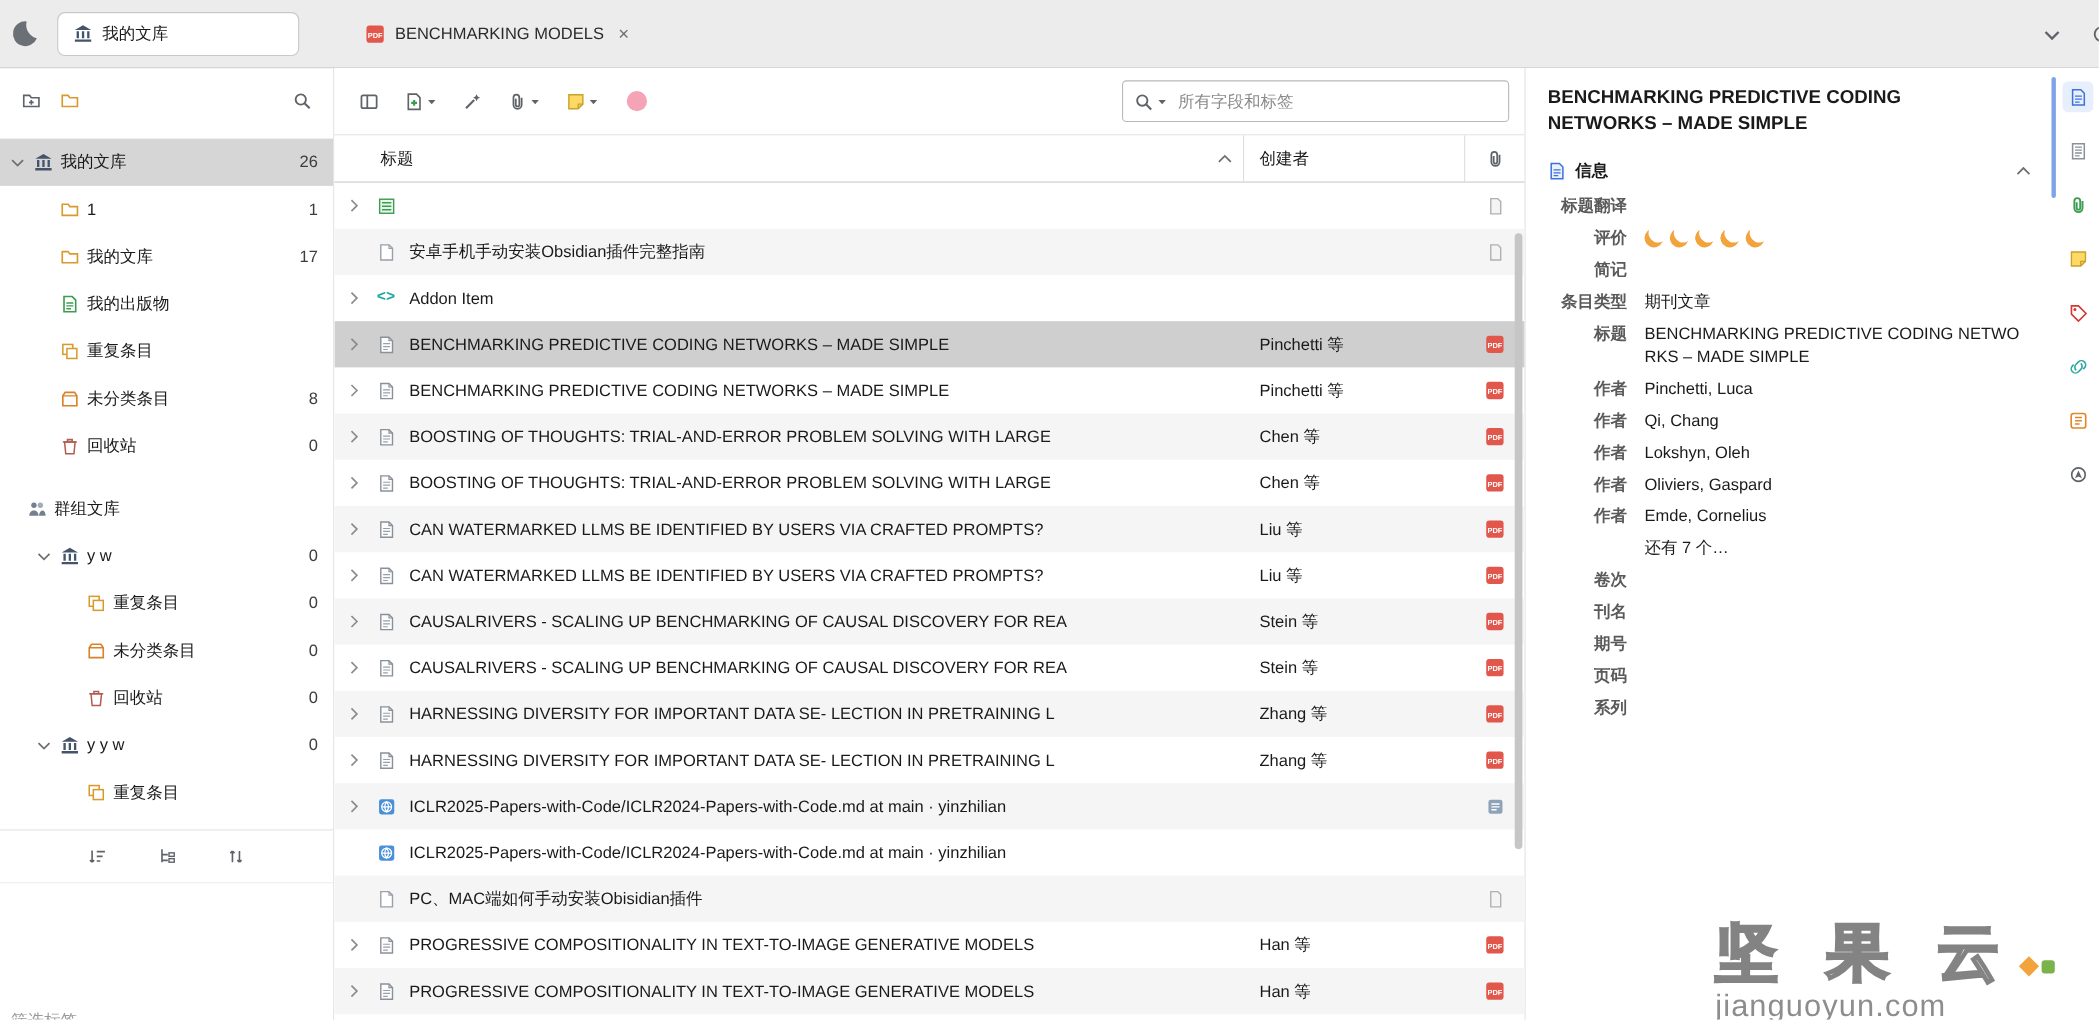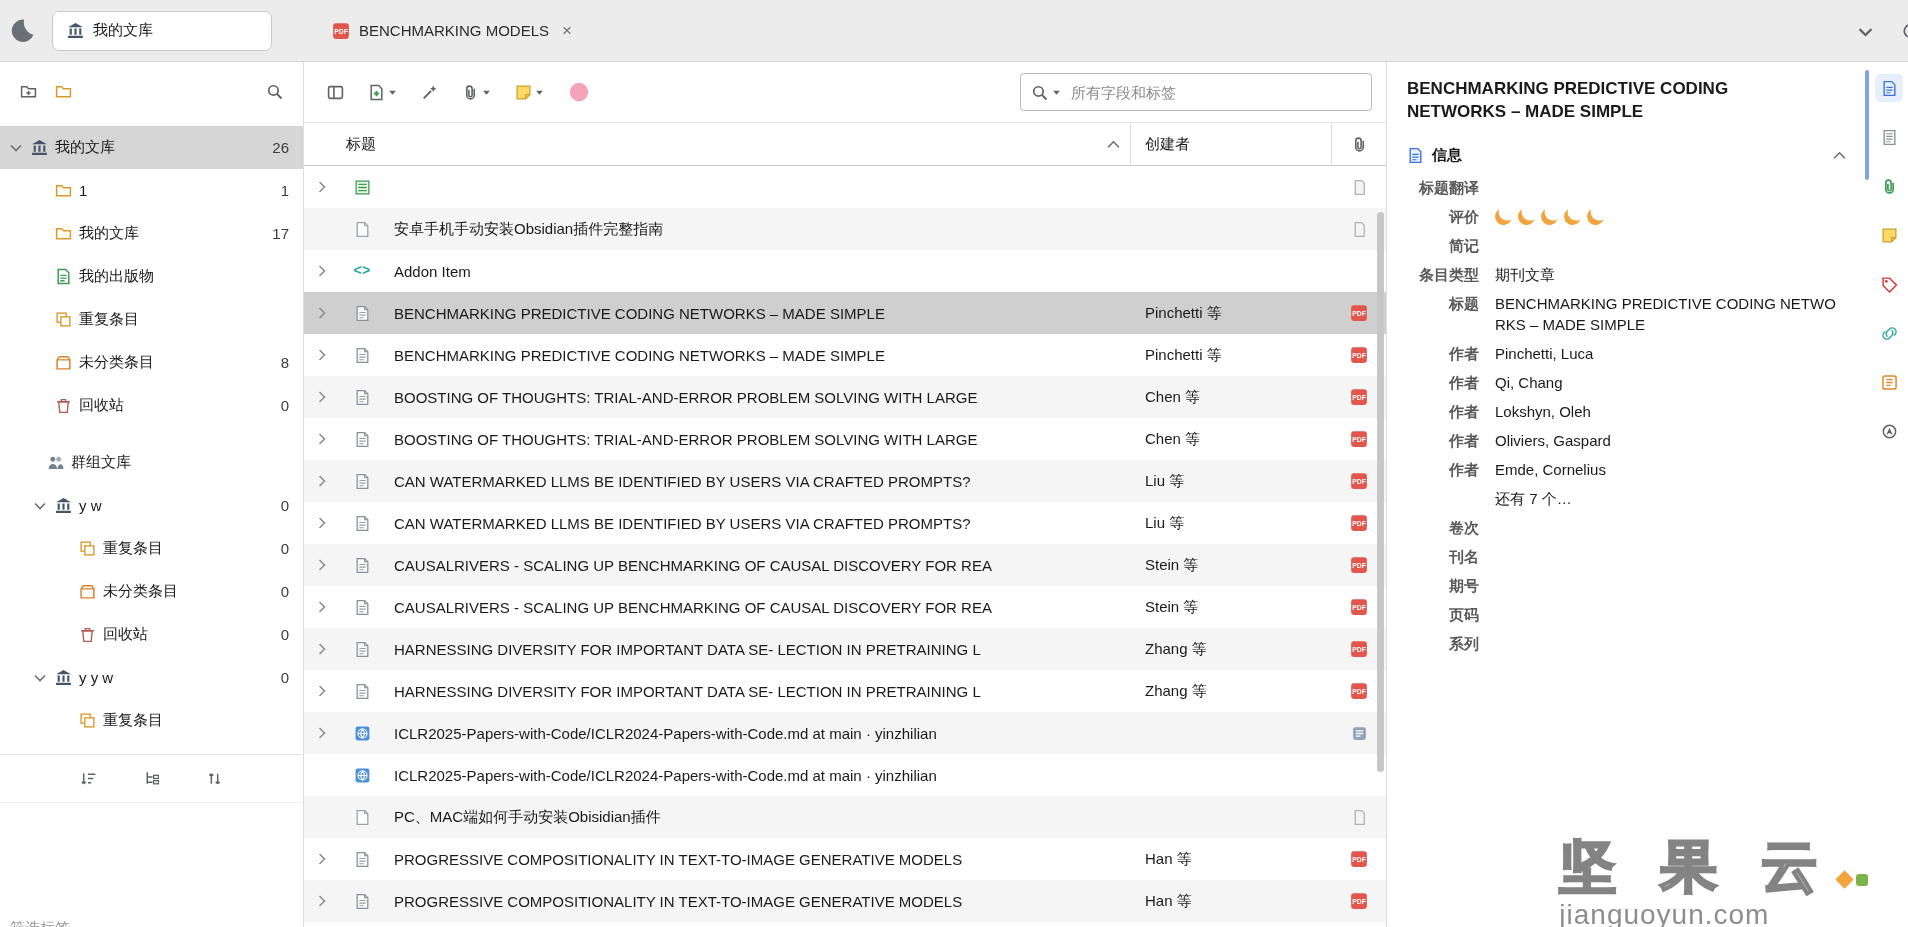--- a/index.html
+++ b/index.html
@@ -43,21 +43,21 @@
   .searchbox input::placeholder { color:#8a8a8a; }
   .thead { height:44px; flex:none; display:flex; border-top:1px solid #e4e4e4; border-bottom:1px solid #c9c9c9; align-items:stretch; }
   .h-title { flex:1; display:flex; align-items:center; padding-left:42px; border-right:1px solid #dedede; position:relative; }
   .h-sort { position:absolute; right:10px; top:17px; }
   .h-creator { width:201px; flex:none; display:flex; align-items:center; padding-left:14px; border-right:1px solid #dedede; }
   .h-attach { width:54px; flex:none; display:flex; align-items:center; justify-content:center; }
   .rows { flex:1; overflow:hidden; }
   .lrow { height:42px; display:flex; align-items:center; }
   .lrow:nth-child(even) { background:#f5f5f6; }
   .lrow.sel { background:#cfcfcf; }
-  .c-title { flex:1; display:flex; align-items:center; gap:23px; overflow:hidden; white-space:nowrap; padding-left:10px; min-width:0; }
+  .c-title { flex:1; display:flex; align-items:center; gap:12px; overflow:hidden; white-space:nowrap; padding-left:10px; min-width:0; }
   .ttl { overflow:hidden; white-space:nowrap; }
   .c-creator { width:201px; flex:none; padding-left:14px; overflow:hidden; white-space:nowrap; }
   .c-attach { width:54px; flex:none; display:flex; justify-content:center; }
   .ric { display:flex; width:18px; justify-content:center; flex:none; }
   .codeglyph { color:#1fa8a0; font-family:"Liberation Mono","DejaVu Sans Mono",monospace; font-weight:bold; font-size:14px; }
   .vscroll { position:absolute; right:2px; top:150px; width:7px; height:560px; background:#c6c6c6; border-radius:4px; }
 
   
   .detail { width:483px; flex:none; background:#fff; padding:16px 24px 0 20px; position:relative; overflow:hidden; }
   .d-title { font-size:17px; font-weight:bold; line-height:1.35; width:420px; }
@@ -226,21 +226,21 @@
     <span class="twy"></span>
     <span class="ic">
               <svg viewBox="0 0 16 16" width="17" height="17">
                 <path d="M3.5 4.5h9l-1 10h-7z" fill="#fff" stroke="#b05c52" stroke-width="1.3"></path>
                 <path d="M2 4.5h12M6 4.5v-2h4v2" stroke="#b05c52" stroke-width="1.3" fill="none"></path>
               </svg>
             </span>
     <span class="slabel">回收站</span>
     <span class="scount">0</span>
   </div>
-          <div class="srow gap" style="padding-left: 24px;">
+          <div class="srow gap" style="padding-left: 2px;">
     <span class="twy"></span>
     <span class="ic">
               <svg viewBox="0 0 16 16" width="17" height="17">
                 <circle cx="5.5" cy="5" r="2.3" fill="#74808f"></circle>
                 <circle cx="11" cy="5" r="2.3" fill="#a3adb8"></circle>
                 <path d="M1.5 14c0-3 2-4.6 4-4.6s4 1.6 4 4.6zm8.4 0c0-2.7 1.6-4.4 3-4.4s2.6 1.7 2.6 4.4z" fill="#74808f"></path>
               </svg>
             </span>
     <span class="slabel">群组文库</span>
     <span class="scount"></span>

